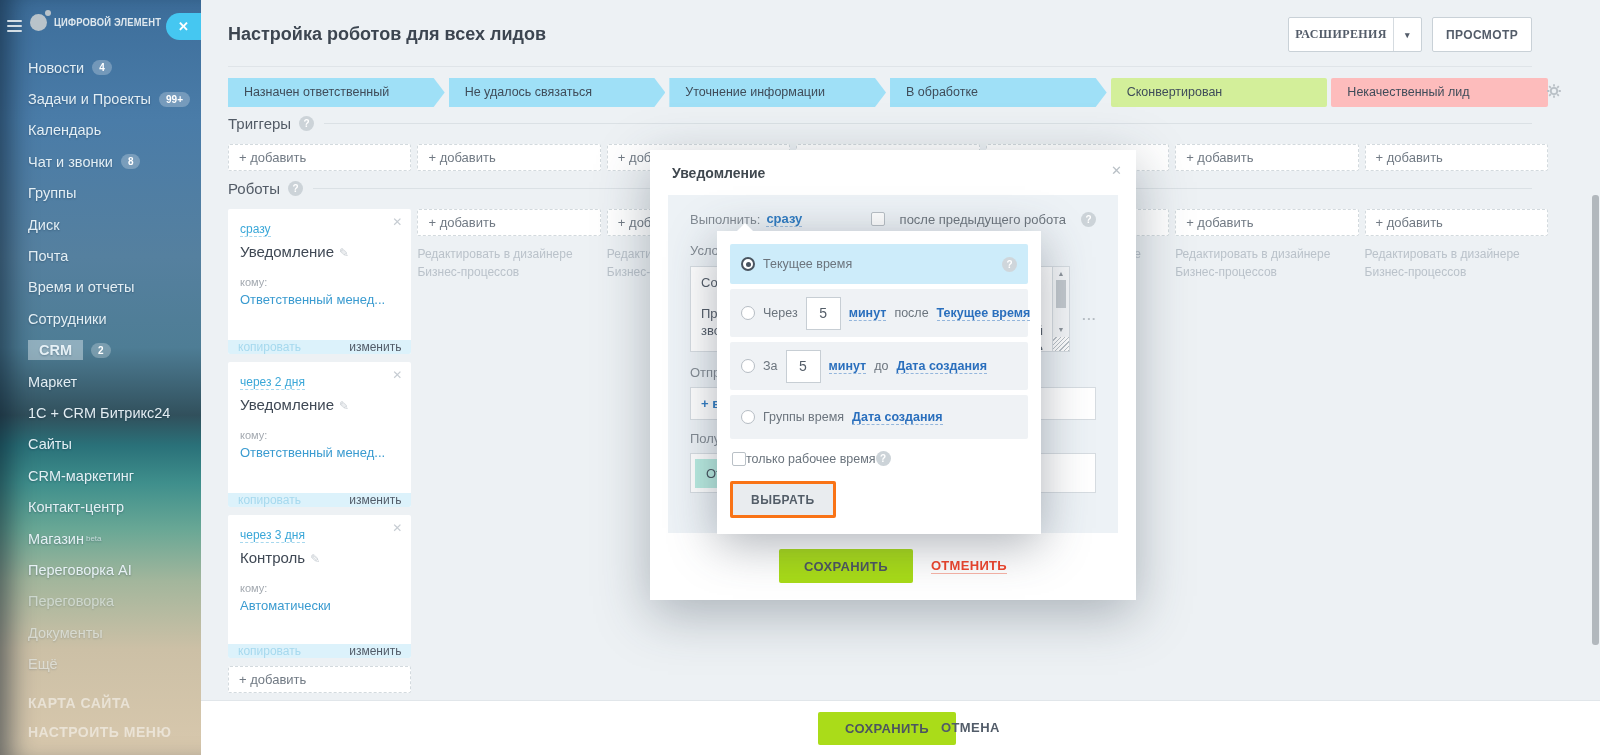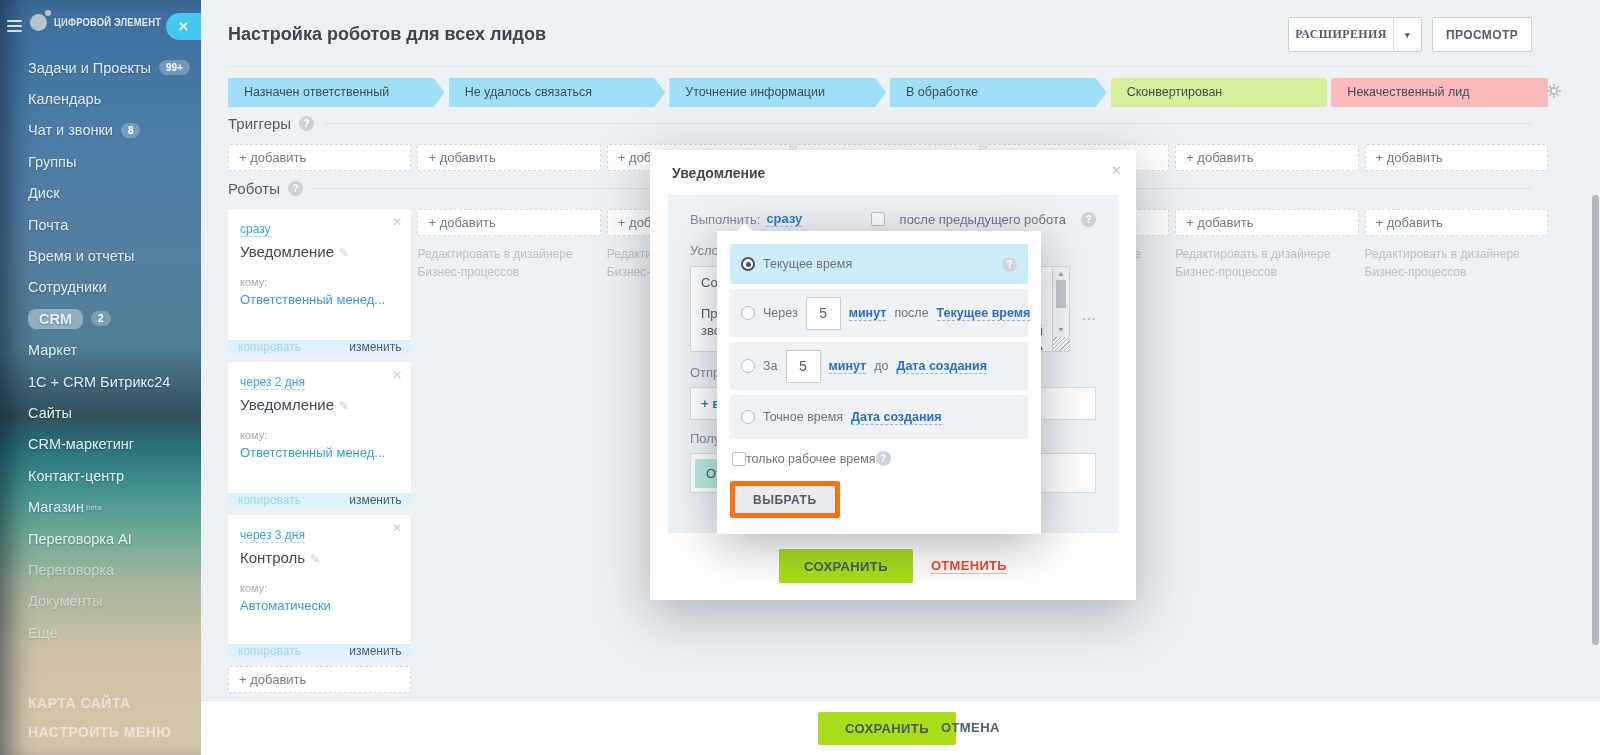--- a/index.html
+++ b/index.html
@@ -15,21 +15,21 @@
   .hamburger { position:absolute; left:7px; top:20px; width:15px; cursor:pointer; }
   .hamburger i { display:block; height:2px; background:#d3dde4; margin-bottom:3px; border-radius:1px; }
   .logo { position:absolute; left:30px; top:14px; display:flex; align-items:center; }
   .logo-circle { width:17px; height:17px; border-radius:50%; background:#b9c3ca; display:inline-block; }
   .logo-dot { width:6px; height:6px; border-radius:50%; background:#b9c3ca; position:absolute; left:15px; top:-4px; }
   .logo-text { font-size:10px; font-weight:bold; color:#dfe8ee; letter-spacing:.2px; margin-left:7px; transform:scaleX(.94); transform-origin:left; white-space:nowrap; }
   .sb-close { position:absolute; right:0; top:13px; width:35px; height:27px; border:none; background:#45c7f1; border-radius:14px 0 0 14px; color:#fff; font-size:13px; font-weight:bold; cursor:pointer; }
   .sb-menu { position:absolute; left:28px; top:52px; right:6px; }
   .sb-item { height:31.4px; display:flex; align-items:center; font-size:14.5px; color:rgba(236,245,250,.95); text-shadow:0 1px 2px rgba(0,30,60,.3); cursor:pointer; white-space:nowrap; }
   .sb-item .badge { margin-left:8px; background:rgba(255,255,255,.25); border-radius:10px; font-size:10px; font-weight:bold; color:#fff; padding:2px 7px; text-shadow:none; }
-  .sb-item .pill { background:rgba(225,234,239,.45); border-radius:8px; padding:2px 11px; font-weight:bold; }
+  .sb-item .pill { background:rgba(225,234,239,.45); border-radius:0; padding:2px 11px; font-weight:bold; }
   .sb-item sup { font-size:8px; color:rgba(236,245,250,.7); margin-left:2px; }
   .sb-item.muted { opacity:.55; }
   .sb-footer { position:absolute; left:28px; top:695px; }
   .sb-footer div { font-size:14px; font-weight:bold; letter-spacing:.5px; color:rgba(255,255,255,.5); margin-bottom:13px; cursor:pointer; }
 
   
   .content { position:absolute; left:201px; top:0; right:0; bottom:0; background:#edf1f4; }
   .page-title { position:absolute; left:27px; top:24px; font-size:18px; color:#3c4550; }
   .hdr-btn { position:absolute; top:17px; height:35px; background:#fff; border:1px solid #c9d1d7; border-radius:2px; font-size:12px; font-weight:bold; letter-spacing:.4px; color:#535c69; cursor:pointer; display:flex; align-items:center; }
   .btn-ext { right:178px; width:134px; }
@@ -115,21 +115,21 @@
   .p-row { min-height:40px; background:#eff2f5; border-radius:2px; margin-bottom:5px; display:flex; align-items:center; padding:4px 11px; gap:8px; font-size:12.5px; color:#6b747d; white-space:nowrap; cursor:pointer; }
   .p-row.tall { min-height:48px; }
   .p-row.selected { background:#cdecfa; }
   .radio { width:14px; height:14px; border-radius:50%; background:#fff; border:1px solid #b6bdc4; flex:0 0 auto; position:relative; cursor:pointer; }
   .radio.sel { border:2px solid #49545f; }
   .radio.sel::after { content:""; position:absolute; left:2.5px; top:2.5px; width:5px; height:5px; border-radius:50%; background:#49545f; }
   .p-row .help { margin-left:auto; background:#cfd6db; }
   .numbox { width:35px; height:33px; background:#fff; border:1px solid #c7ced4; text-align:center; line-height:31px; font-size:14px; color:#535d68; flex:0 0 auto; }
   .p-link { color:#2a6fbd; font-weight:bold; border-bottom:1px dashed #94b6dc; cursor:pointer; }
   .p-check-row { margin-top:12px; display:flex; align-items:center; font-size:12.5px; color:#6b747d; padding-left:2px; }
-  .choose-btn { margin-top:15px; margin-bottom:3px; height:37px; padding:0 18px; background:#e9ecef; border:5px solid #f97316; border-radius:2px; font-size:12px; font-weight:bold; letter-spacing:.5px; color:#535d68; cursor:pointer; }
+  .choose-btn { margin-top:15px; margin-bottom:3px; height:37px; padding:0 18px; background:#e9ecef; border:3px solid #f97316; border-radius:2px; font-size:12px; font-weight:bold; letter-spacing:.5px; color:#535d68; cursor:pointer; }
 </style>
 </head>
 <body>
 
 <div class="app">
 
   <aside class="sidebar">
     <div class="sb-top">
       <span class="hamburger">
           <i></i>
@@ -137,20 +137,24 @@
           <i></i>
         </span>
       <span class="logo">
         <span class="logo-circle"></span>
         <span class="logo-dot"></span>
         <span class="logo-text">ЦИФРОВОЙ ЭЛЕМЕНТ</span>
       </span>
       <button class="sb-close"><span>✕</span></button>
     </div>
     <nav class="sb-menu">
+      <div class="sb-item">
+          <span>Новости</span>
+          <span class="badge">4</span>
+        </div>
       <div class="sb-item">
           <span>Задачи и Проекты</span>
           <span class="badge">99+</span>
         </div>
       <div class="sb-item">
           <span>Календарь</span>
         </div>
       <div class="sb-item">
           <span>Чат и звонки</span>
           <span class="badge">8</span>
@@ -396,21 +400,21 @@
     <div class="p-row tall">
       <span class="radio"></span>
       <span>За</span>
       <span class="numbox">5</span>
       <span class="p-link">минут</span>
       <span>до</span>
       <span class="p-link">Дата создания</span>
     </div>
     <div class="p-row" style="min-height:44px;">
       <span class="radio"></span>
-      <span>Точное время</span>
+      <span>Группы время</span>
       <span class="p-link">Дата создания</span>
     </div>
     <div class="p-check-row">
       <span class="cbox"></span>
       <span>только рабочее время</span>
       <span class="help">?</span>
     </div>
     <button class="choose-btn">ВЫБРАТЬ</button>
   </div>
 

